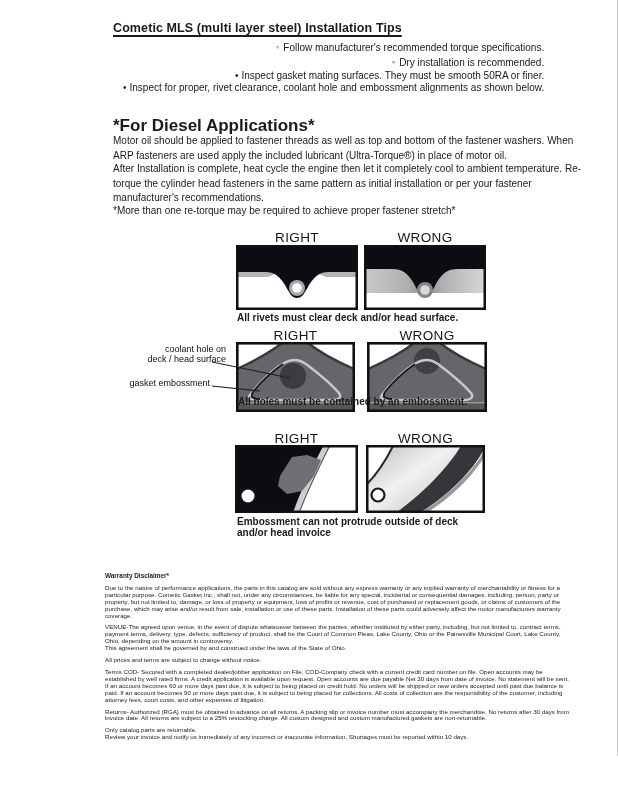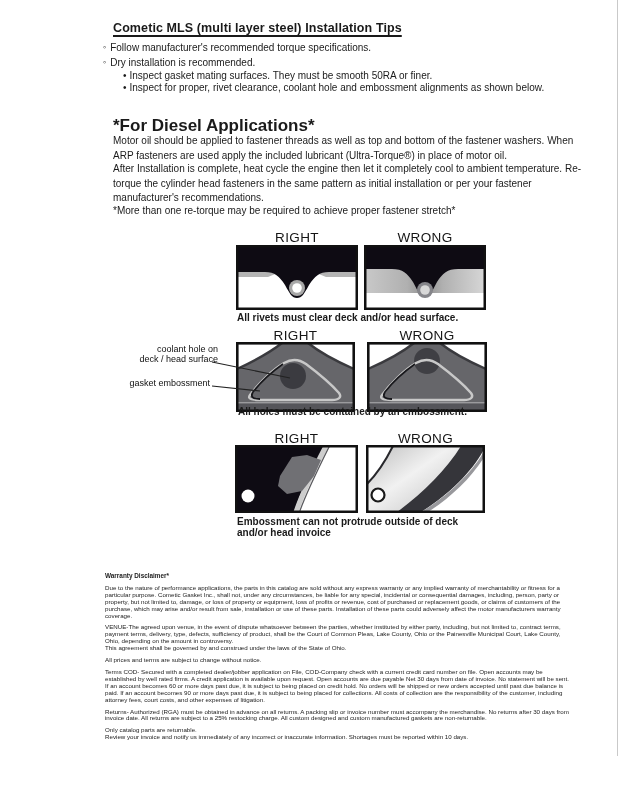--- a/index.html
+++ b/index.html
@@ -10,21 +10,21 @@
     border-right:1px solid #c9c9c9;
   }
   .abs { position:absolute; }
 
   
   .title {
     left:113px; top:21px; font-size:12.5px; font-weight:bold;
     text-decoration:underline; text-underline-offset:3px; text-decoration-thickness:1.5px;
     letter-spacing:.1px;
   }
-  .tips { left:103px; top:41px; font-size:10px; list-style:none; }
+  .tips { left:103px; top:41px; font-size:10px; list-style:none;text-align:right; }
   .tips > li { line-height:13.5px; }
   .tips > li::before { content:"\25E6"; margin-right:4px; font-size:9px; position:relative; top:-1px; }
   .subtips { list-style:none; margin-left:20px; }
   .subtips > li { line-height:12px; }
   .subtips > li::before { content:"\2022"; margin-right:3px; }
 
   .diesel-h { left:113px; top:116px; font-size:17px; font-weight:bold; }
   .bodypara { left:113px; width:478px; font-size:10px; line-height:14.5px; }
   .p1 { top:134px; }
   .p2 { top:162px; }
@@ -100,21 +100,21 @@
       <circle cx="61" cy="45" r="4.8" fill="#d8d8d8"></circle>
       <rect x="1.25" y="1.25" width="119.5" height="62.5" fill="none" stroke="#111111" stroke-width="2.5"></rect>
     </svg>
   </div>
 
   <div class="abs caption" style="left:237px; top:312px;">All rivets must clear deck and/or head surface.</div>
 
   <div class="abs dlabel" style="left:236px; top:328px; width:119px;">RIGHT</div>
   <div class="abs dlabel" style="left:367px; top:328px; width:120px;">WRONG</div>
 
-  <div class="abs ann" style="left:108px; top:345px;">
+  <div class="abs ann" style="left:116px; top:345px;">
     <div>coolant hole on</div>
     <div>deck / head surface</div>
   </div>
   <div class="abs ann" style="left:100px; top:379px;">gasket embossment</div>
 
   <div class="abs dbox" style="left:236px; top:342px;">
     <svg width="119" height="70" viewBox="0 0 119 70">
       <rect x="1" y="1" width="117" height="68" fill="#66666a"></rect>
       <rect x="1" y="60" width="117" height="1.6" fill="#9a9a9d"></rect>
       <rect x="1" y="61.6" width="117" height="7.4" fill="#55555a"></rect>
@@ -139,21 +139,21 @@
       <path d="M48,22 C38,29 25,41 18,50 C15,55 18,57 25,57" fill="none" stroke="#18181c" stroke-width="1.8"></path>
       <rect x="1.25" y="1.25" width="117.5" height="67.5" fill="none" stroke="#111111" stroke-width="2.5"></rect>
     </svg>
   </div>
 
   <svg class="abs" style="left:205px; top:355px;" width="100" height="45" viewBox="0 0 100 45">
     <line x1="7" y1="7" x2="85" y2="23" stroke="#222222" stroke-width="1.1"></line>
     <line x1="7" y1="31" x2="55" y2="36" stroke="#222222" stroke-width="1.1"></line>
   </svg>
 
-  <div class="abs caption" style="left:238px; top:406px;text-align:center;">All holes must be contained by an embossment.</div>
+  <div class="abs caption" style="left:238px; top:396px;text-align:center;">All holes must be contained by an embossment.</div>
 
   <div class="abs dlabel" style="left:235px; top:431px; width:123px;">RIGHT</div>
   <div class="abs dlabel" style="left:366px; top:431px; width:119px;">WRONG</div>
 
   <div class="abs dbox" style="left:235px; top:445px;">
     <svg width="123" height="68" viewBox="0 0 123 68">
       <rect x="1" y="1" width="121" height="66" fill="#ffffff"></rect>
       <path d="M1,1 H89 C76,26 66,46 59,67 H1 Z" fill="#0e0b13"></path>
       <path d="M91,1 C78,26 68,46 61,67" fill="none" stroke="#cdcdcd" stroke-width="5"></path>
       <path d="M94.5,1 C81.5,27 71.5,47 64.5,67" fill="none" stroke="#5a5a5e" stroke-width="1.3"></path>

